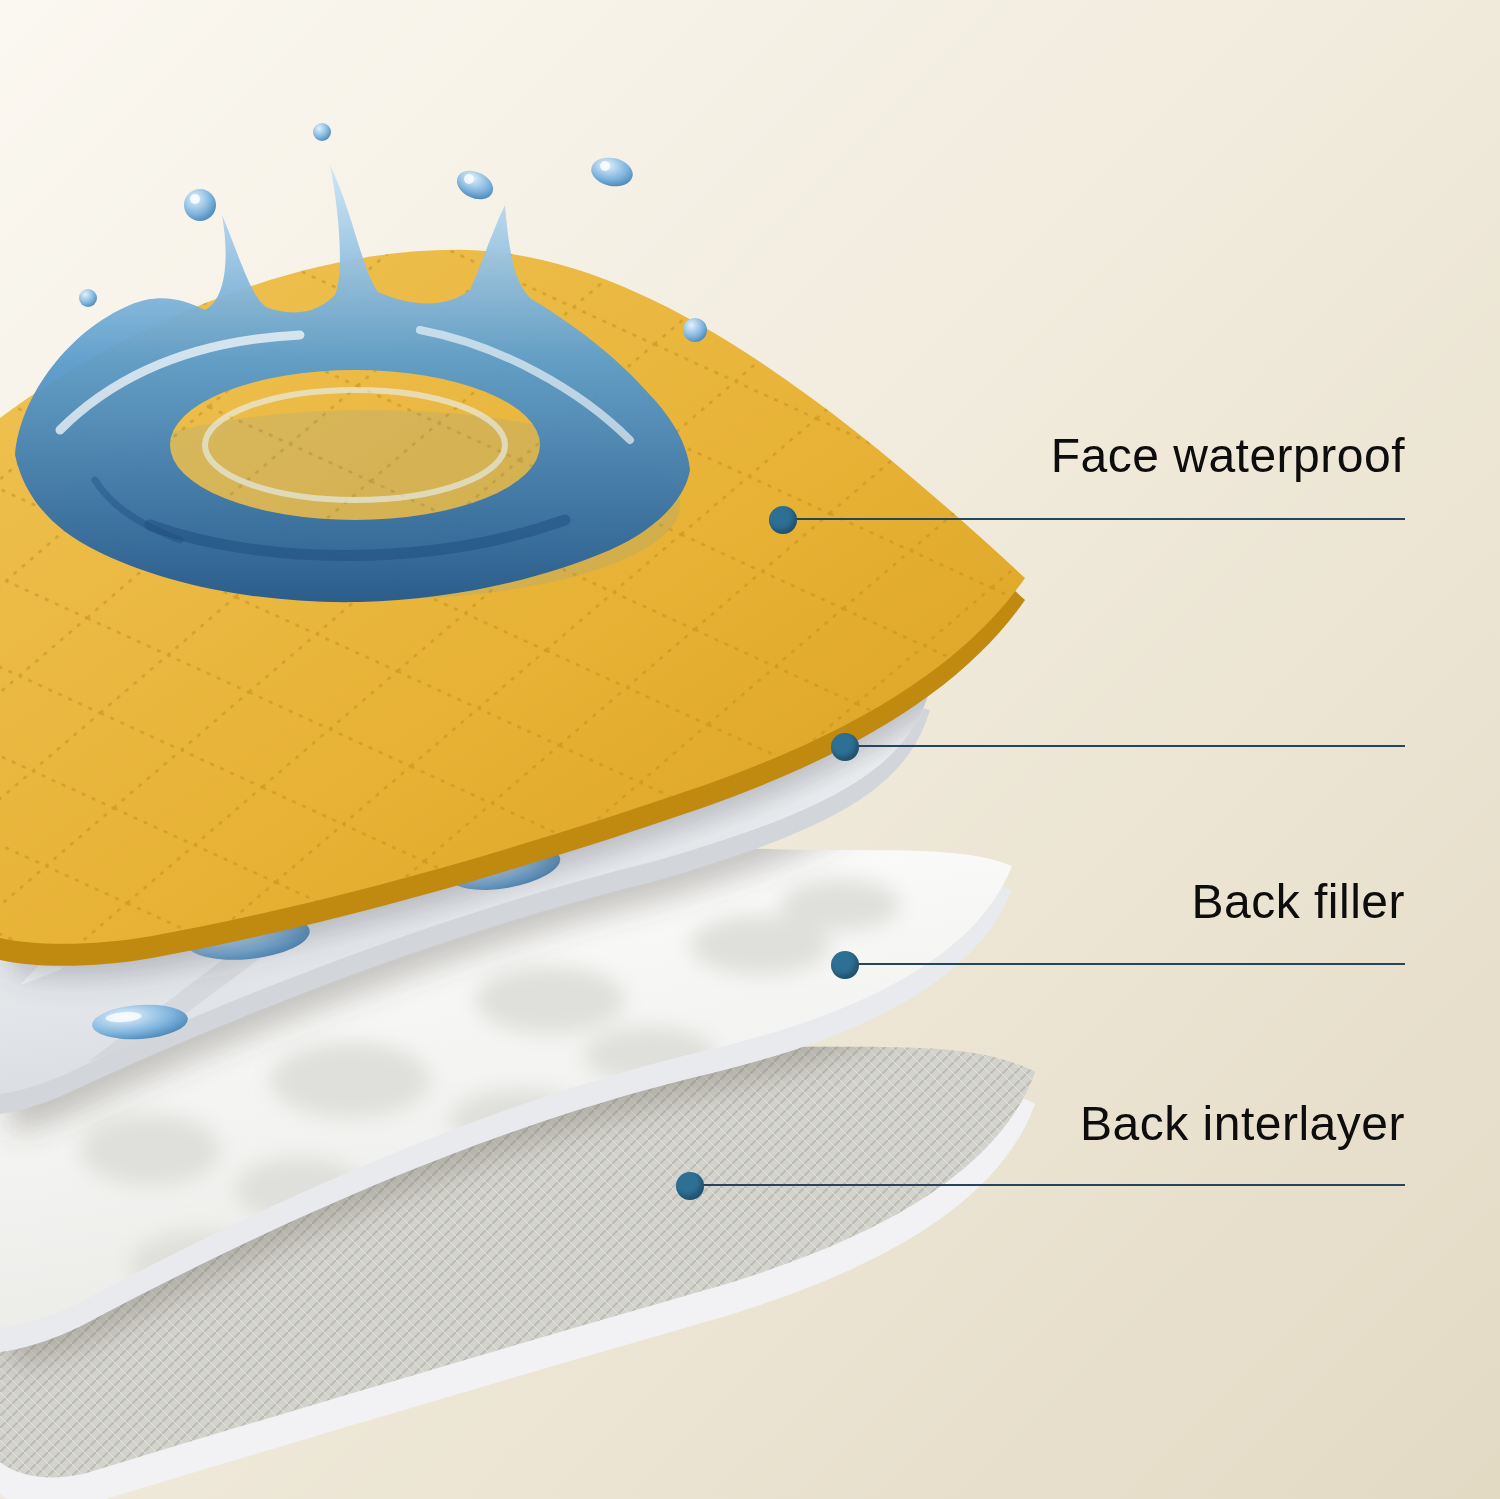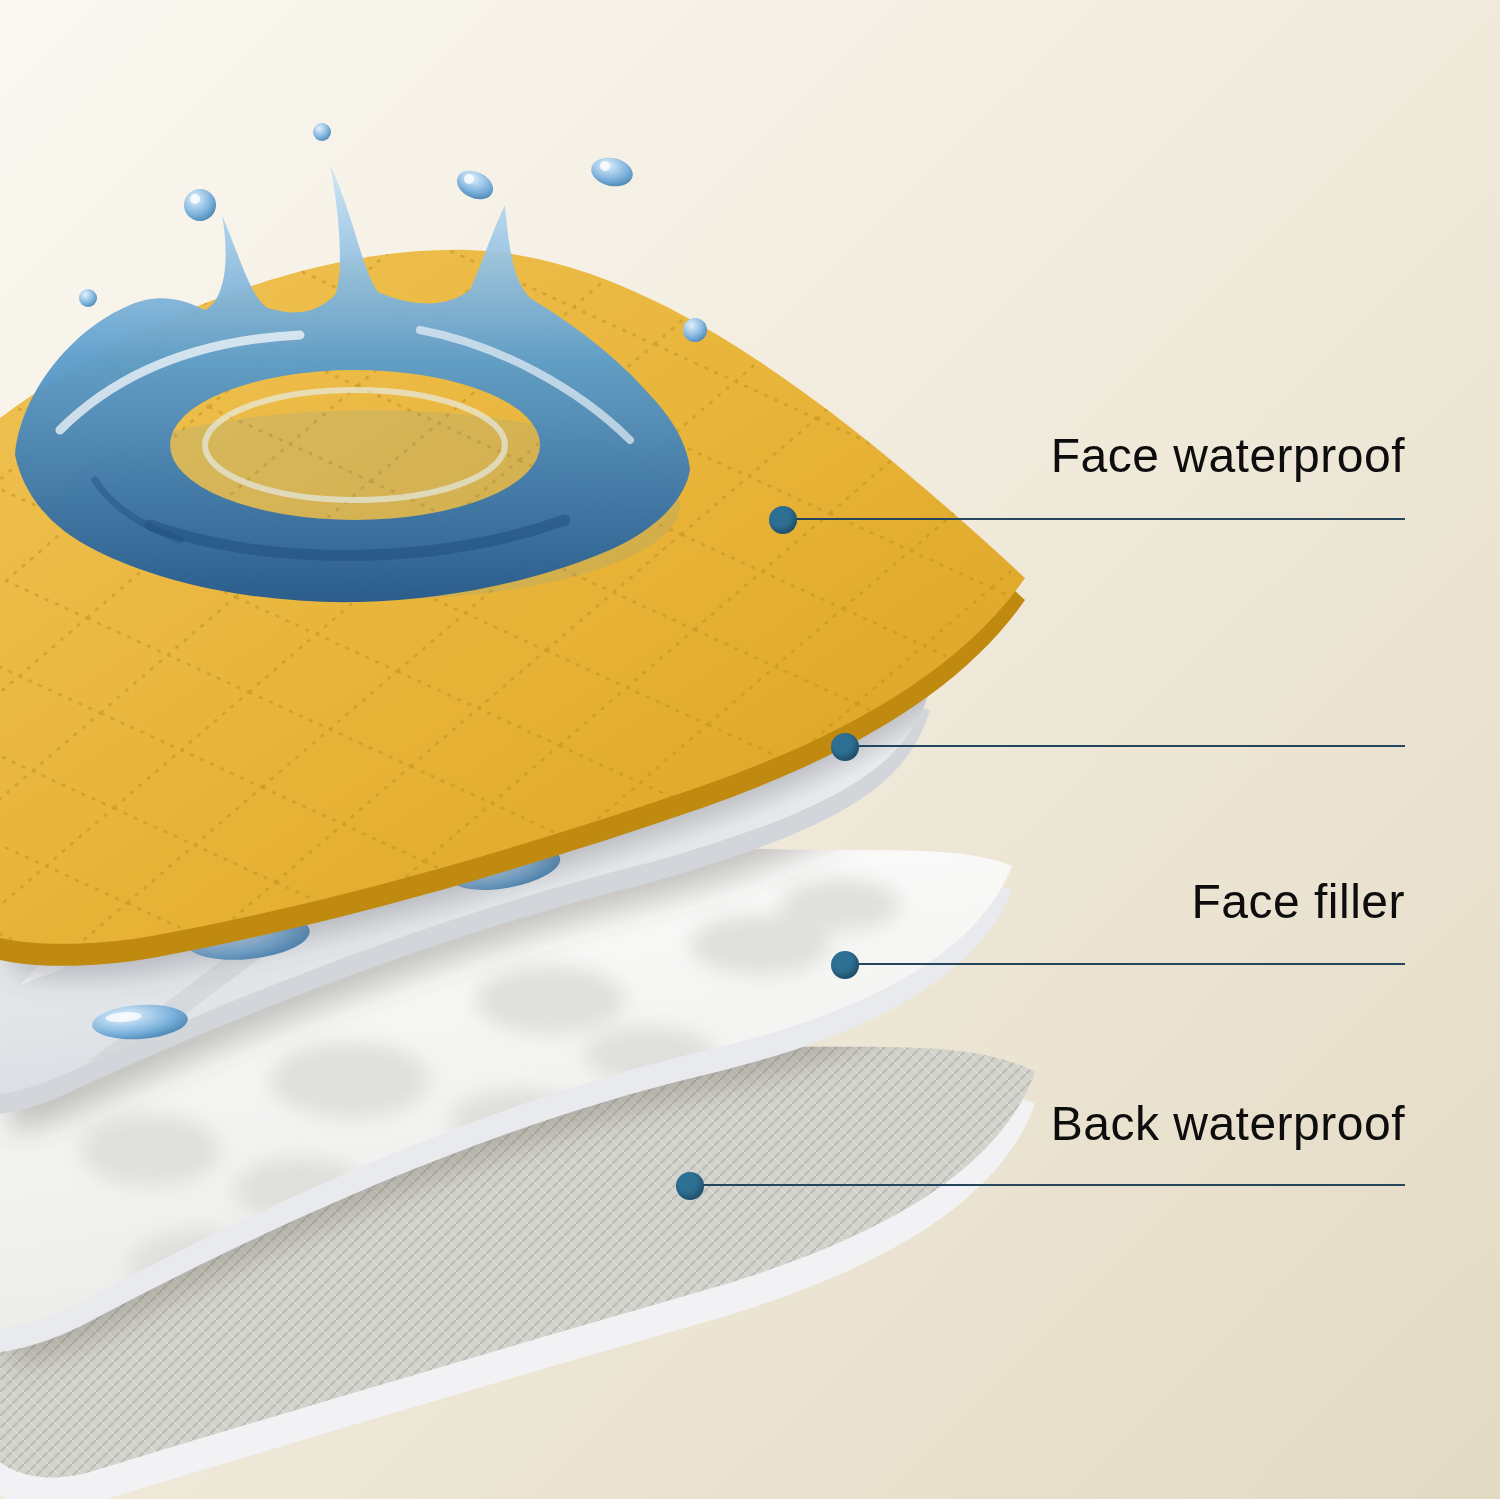--- a/index.html
+++ b/index.html
@@ -232,19 +232,19 @@
 
   <div class="leader" style="left:783px; top:518px; width:622px;"></div>
   <div class="dot" style="left:769px; top:506px;"></div>
   <div class="label-text" style="top:432px;">Face waterproof</div>
 
   <div class="leader" style="left:845px; top:745px; width:560px;"></div>
   <div class="dot" style="left:831px; top:733px;"></div>
 
   <div class="leader" style="left:845px; top:963px; width:560px;"></div>
   <div class="dot" style="left:831px; top:951px;"></div>
-  <div class="label-text" style="top:878px;">Face filler</div>
+  <div class="label-text" style="top:878px;">Back filler</div>
 
   <div class="leader" style="left:690px; top:1184px; width:715px;"></div>
   <div class="dot" style="left:676px; top:1172px;"></div>
-  <div class="label-text" style="top:1100px;">Back waterproof</div>
+  <div class="label-text" style="top:1100px;">Back interlayer</div>
 
 </div>
 
 </body></html>

